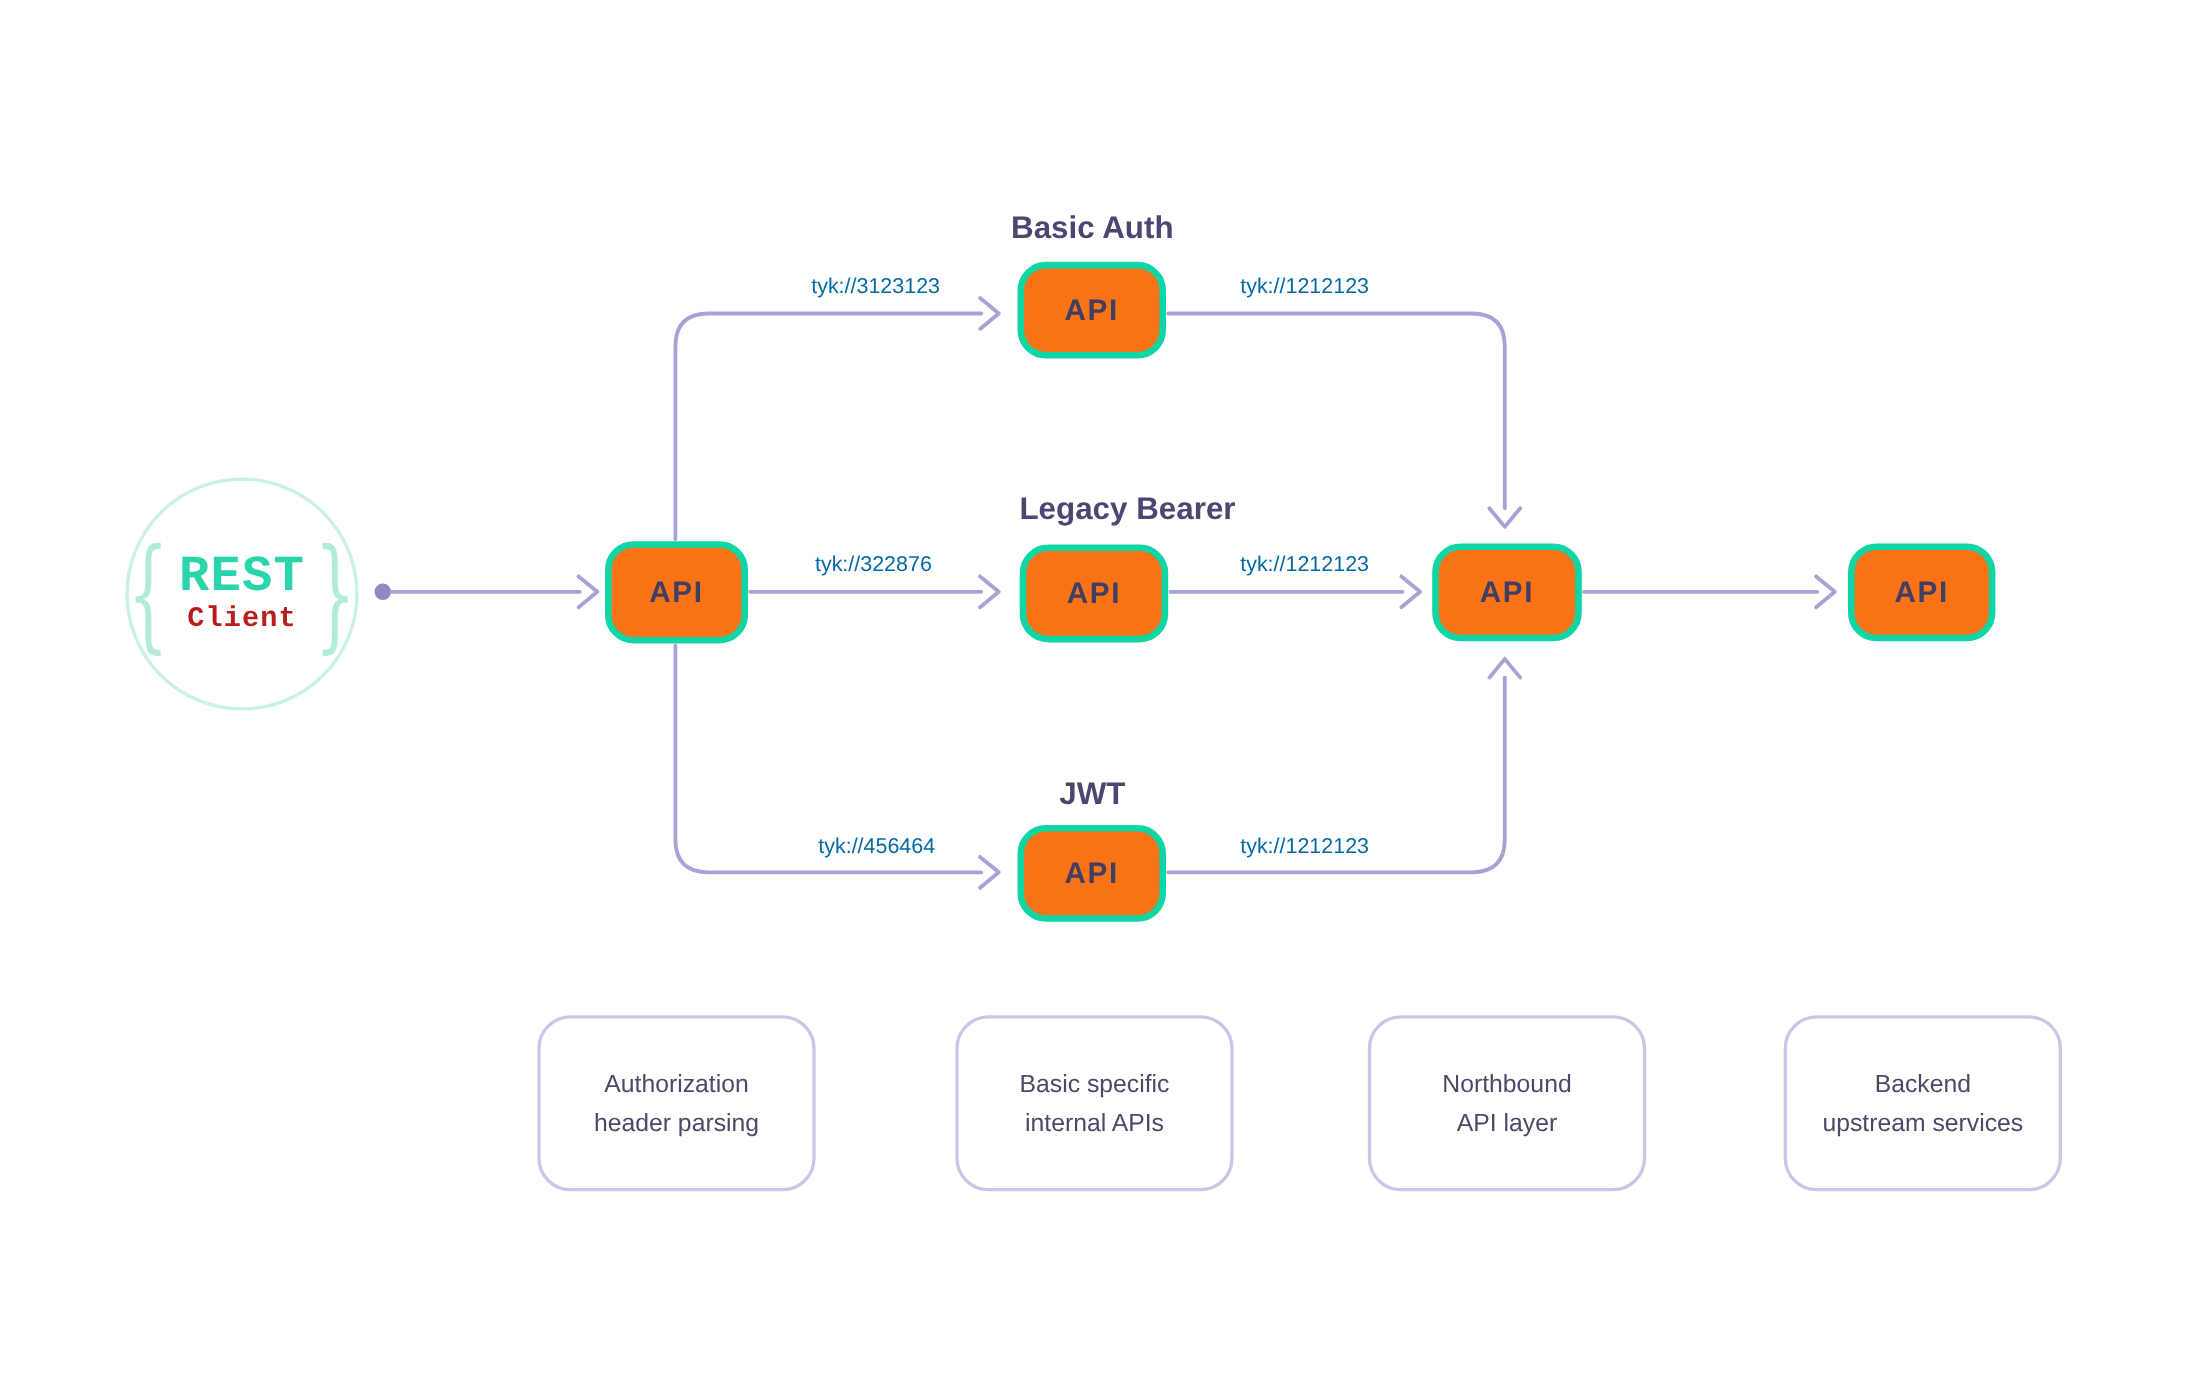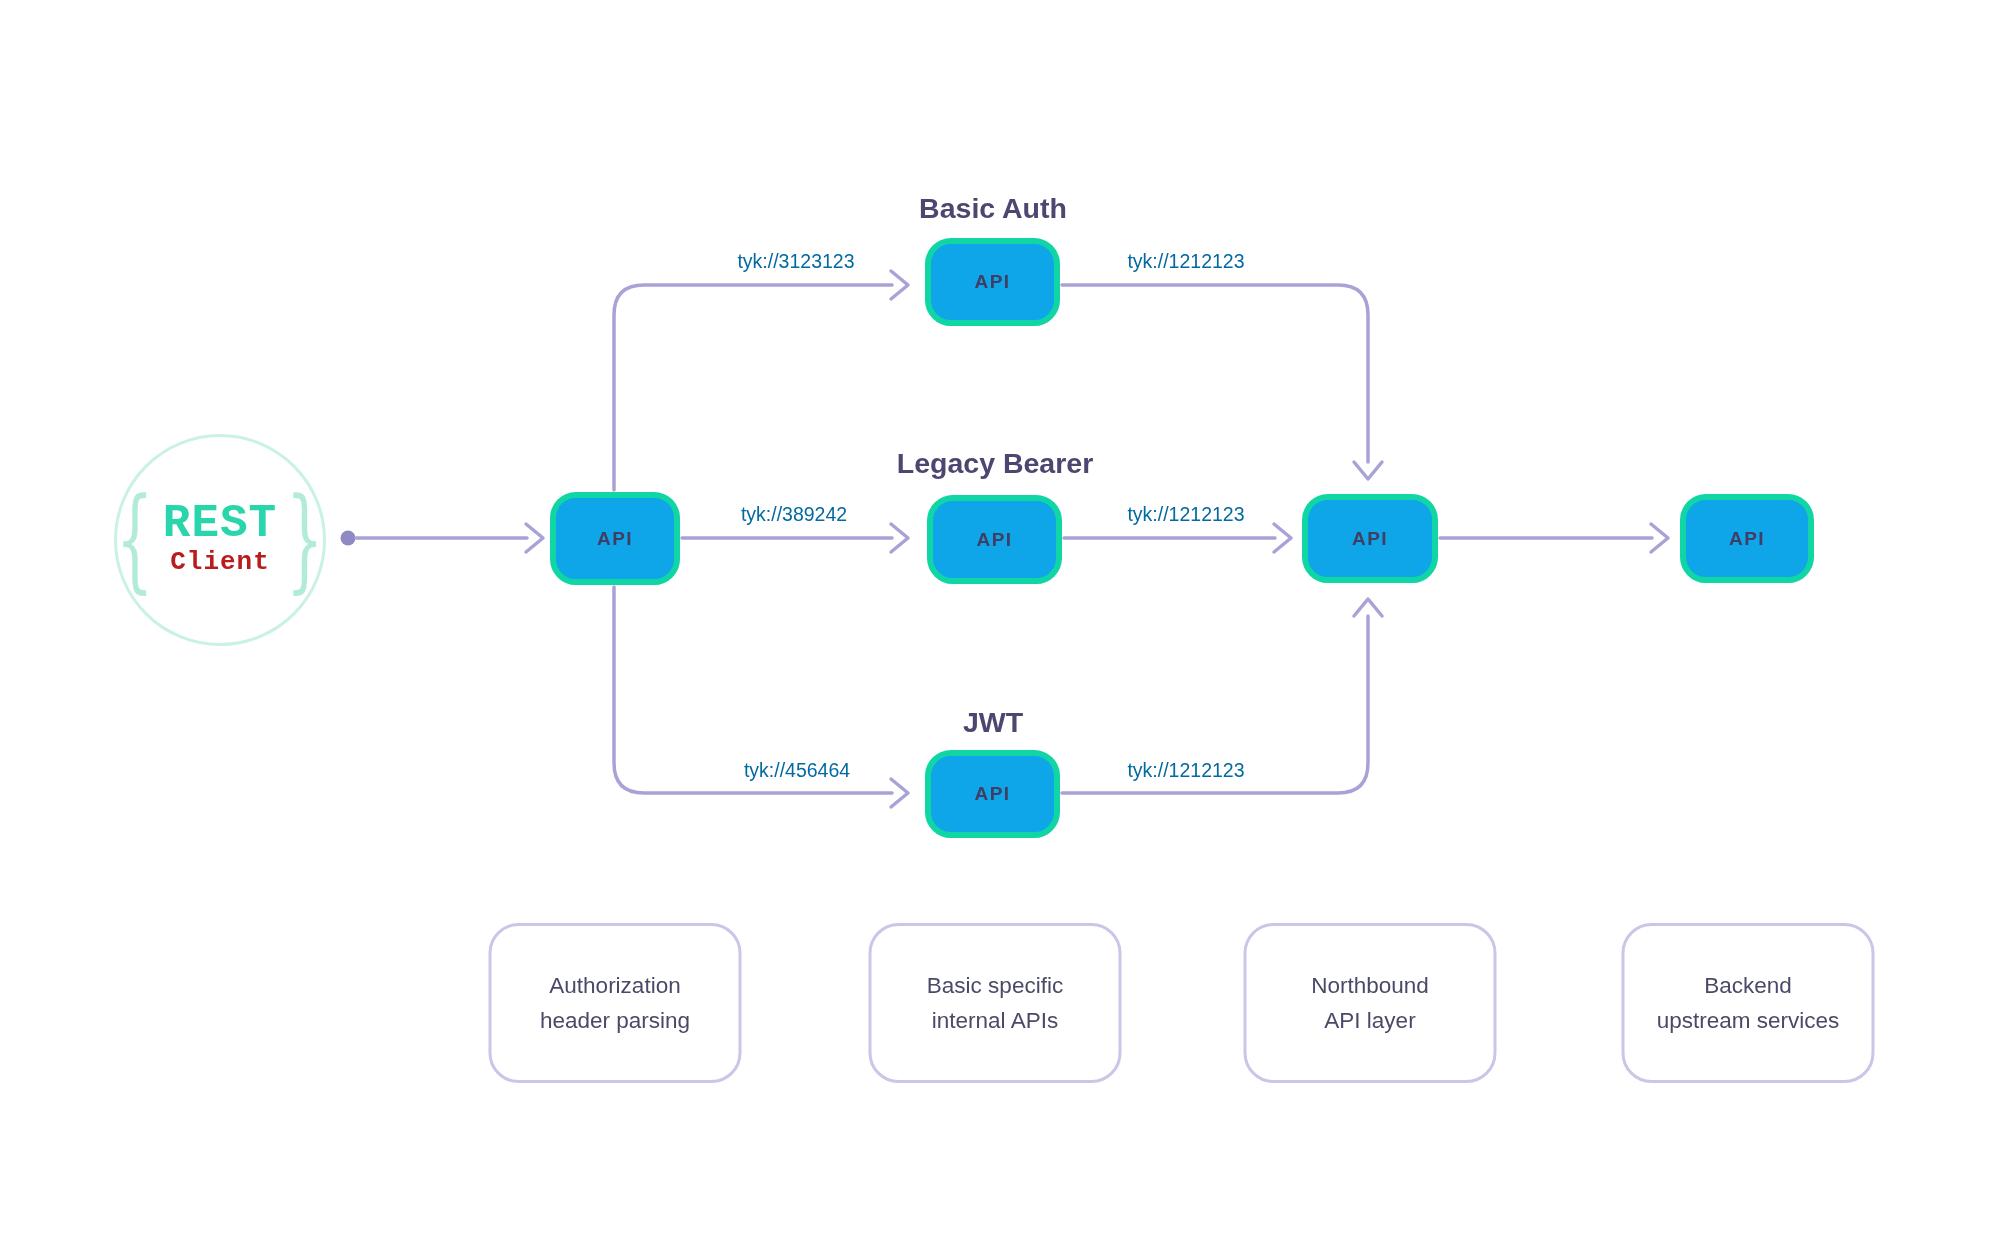--- a/index.html
+++ b/index.html
@@ -32,38 +32,38 @@
     font-size:46px;line-height:1.0;color:#29d5ab;letter-spacing:1px;
   }
   .client-line2{
     font-family:"Liberation Mono", monospace;font-weight:700;
     font-size:26px;line-height:1.2;color:#b91c1c;letter-spacing:1px;
   }
 
   
   .api-node{
     position:absolute;box-sizing:border-box;
-    border:6px solid #10d5a4;border-radius:26px;background:#0ea5e9;
+    border:6px solid #10d5a4;border-radius:26px;background:#f97316;
     display:flex;align-items:center;justify-content:center;
-    font-size:19px;font-weight:600;color:#413e63;letter-spacing:1.5px;
+    font-size:27px;font-weight:600;color:#413e63;letter-spacing:1.5px;
   }
   .n-gateway{left:550px;top:492px;width:130px;height:93px;}
   .n-basic{left:925px;top:238px;width:135px;height:88px;}
   .n-legacy{left:927px;top:495px;width:135px;height:89px;}
   .n-jwt{left:925px;top:750px;width:135px;height:88px;}
   .n-north{left:1302px;top:494px;width:136px;height:89px;}
   .n-backend{left:1680px;top:494px;width:134px;height:89px;}
 
   
   .route-title{
     position:absolute;transform:translate(-50%,-50%);
     font-size:28.5px;font-weight:700;color:#4b4770;white-space:nowrap;
   }
   .t-basic{left:993px;top:208px;}
-  .t-legacy{left:995px;top:463px;}
+  .t-legacy{left:1025px;top:463px;}
   .t-jwt{left:993px;top:722px;}
 
   
   .edge-label{
     position:absolute;transform:translate(-50%,-50%);
     font-size:19.5px;font-weight:400;color:#0369a1;white-space:nowrap;
   }
   .e-to-basic{left:796px;top:261px;}
   .e-to-legacy{left:794px;top:514px;}
   .e-to-jwt{left:797px;top:770px;}
@@ -129,21 +129,21 @@
   <div class="api-node n-legacy">API</div>
   <div class="api-node n-jwt">API</div>
   <div class="api-node n-north">API</div>
   <div class="api-node n-backend">API</div>
 
   <div class="route-title t-basic">Basic Auth</div>
   <div class="route-title t-legacy">Legacy Bearer</div>
   <div class="route-title t-jwt">JWT</div>
 
   <div class="edge-label e-to-basic">tyk://3123123</div>
-  <div class="edge-label e-to-legacy">tyk://389242</div>
+  <div class="edge-label e-to-legacy">tyk://322876</div>
   <div class="edge-label e-to-jwt">tyk://456464</div>
   <div class="edge-label e-basic-out">tyk://1212123</div>
   <div class="edge-label e-legacy-out">tyk://1212123</div>
   <div class="edge-label e-jwt-out">tyk://1212123</div>
 
   <div class="caption-box c1">
     <span>Authorization</span>
     <span>header parsing</span>
   </div>
   <div class="caption-box c2">

